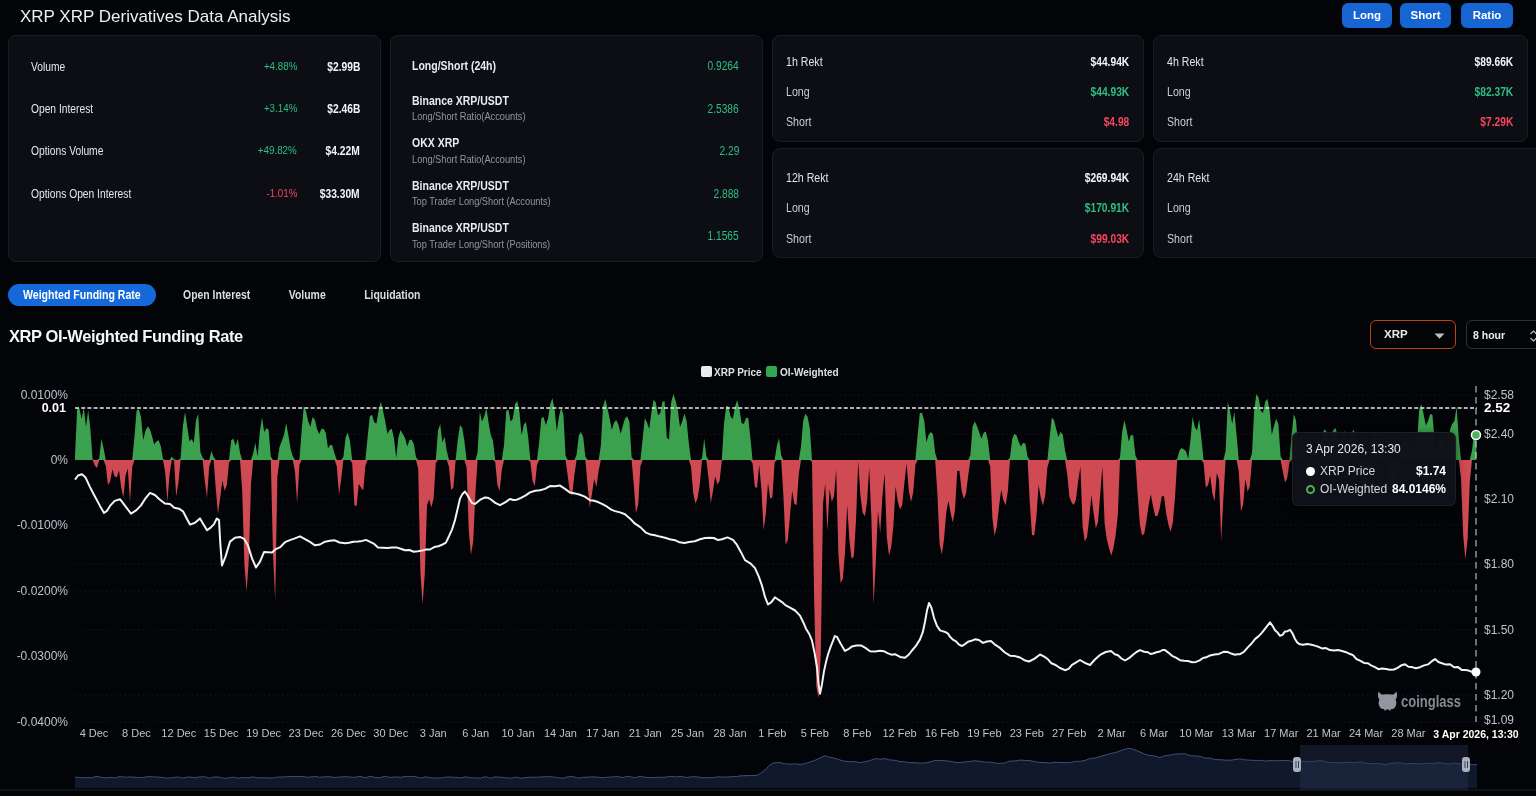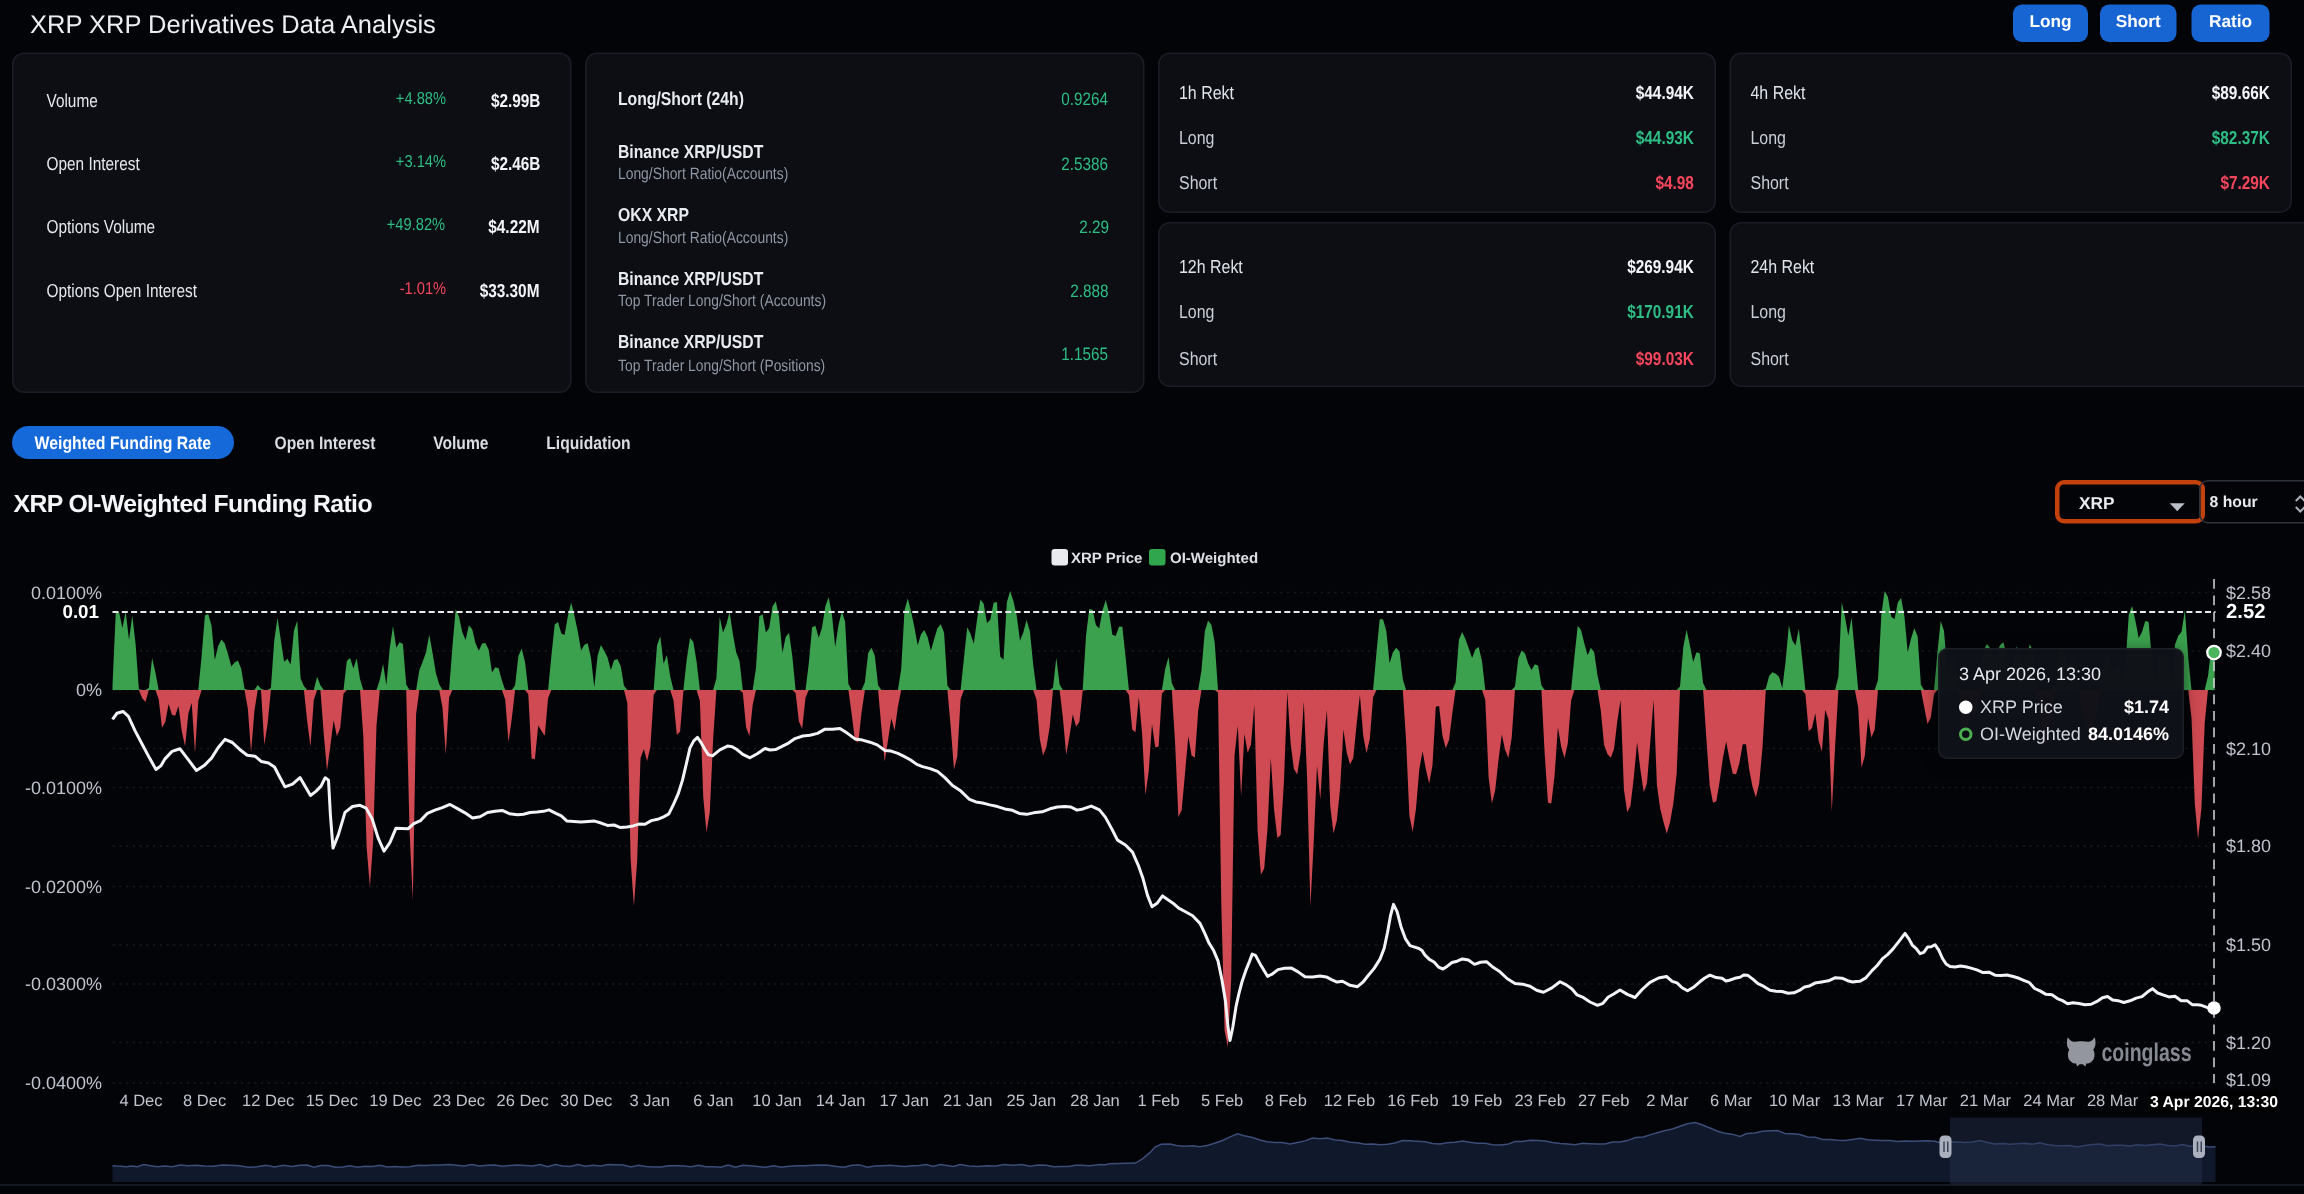--- a/index.html
+++ b/index.html
@@ -153,23 +153,23 @@
       <span class="rlbl" style="left:13px;">Short</span>
       <span class="red rval" style="right:14px;font-weight:700;">$477.44K</span>
     </div>
   </div>
 
 <div class="tab" style="left:8px;width:148px;background:#1569d9;border-radius:12px;color:#fff;"><span style="display:inline-block;transform:scaleX(0.88);transform-origin:50% 50%;">Weighted Funding Rate</span></div>
 <div class="tab" style="left:169px;width:95px;"><span style="display:inline-block;transform:scaleX(0.87);transform-origin:50% 50%;">Open Interest</span></div>
 <div class="tab" style="left:280px;width:55px;"><span style="display:inline-block;transform:scaleX(0.87);transform-origin:50% 50%;">Volume</span></div>
 <div class="tab" style="left:349px;width:86px;"><span style="display:inline-block;transform:scaleX(0.87);transform-origin:50% 50%;">Liquidation</span></div>
 
-<div class="abs" style="left:9px;top:327px;font-size:16.5px;letter-spacing:-0.4px;font-weight:700;color:#f5f6f8;">XRP OI-Weighted Funding Ratio</div>
-
-<div class="abs" style="left:1370px;top:320px;width:100px;height:29px;border:3px solid #c2410c;border-radius:6px;">
+<div class="abs" style="left:9px;top:327px;font-size:16.5px;letter-spacing:-0.4px;font-weight:700;color:#f5f6f8;">XRP OI-Weighted Funding Rate</div>
+
+<div class="abs" style="left:1370px;top:320px;width:86px;height:29px;border:1px solid #c2410c;border-radius:6px;">
   <span style="position:absolute;left:13px;top:7px;font-size:11.5px;color:#e8eaee;font-weight:700;">XRP</span>
   <svg style="position:absolute;right:10px;top:12px;" width="11" height="6">
       <path d="M0.5 0.5 L10.5 0.5 L5.5 5.8 Z" fill="#b9bec7"></path>
     </svg>
 </div>
 <div class="abs" style="left:1466px;top:320px;width:76px;height:29px;border:1px solid #2e323b;border-radius:6px;">
   <span style="position:absolute;left:6px;top:8px;font-size:10.5px;color:#e8eaee;font-weight:700;">8 hour</span>
   <svg style="position:absolute;right:4px;top:9px;" width="7" height="12">
       <path d="M0.5 4 L3.5 1 L6.5 4" stroke="#aab0ba" stroke-width="1.3" fill="none"></path>
       <path d="M0.5 8 L3.5 11 L6.5 8" stroke="#aab0ba" stroke-width="1.3" fill="none"></path>

